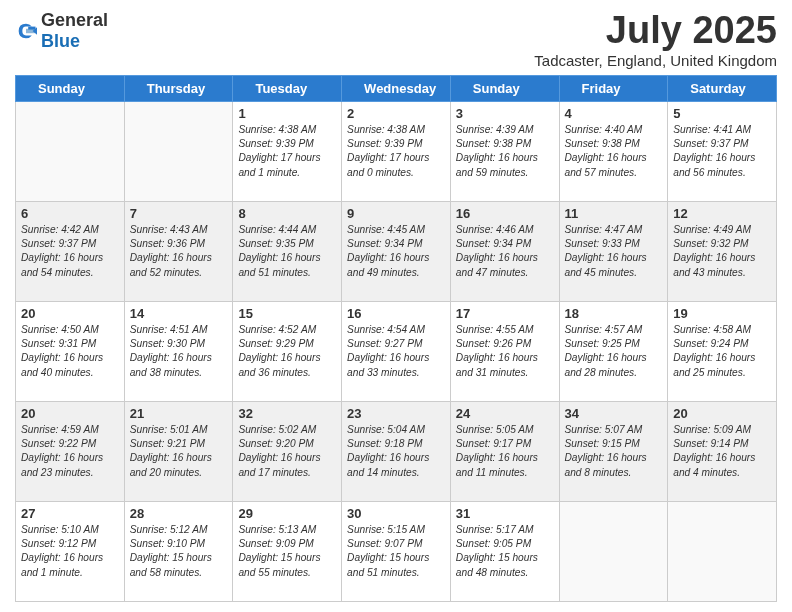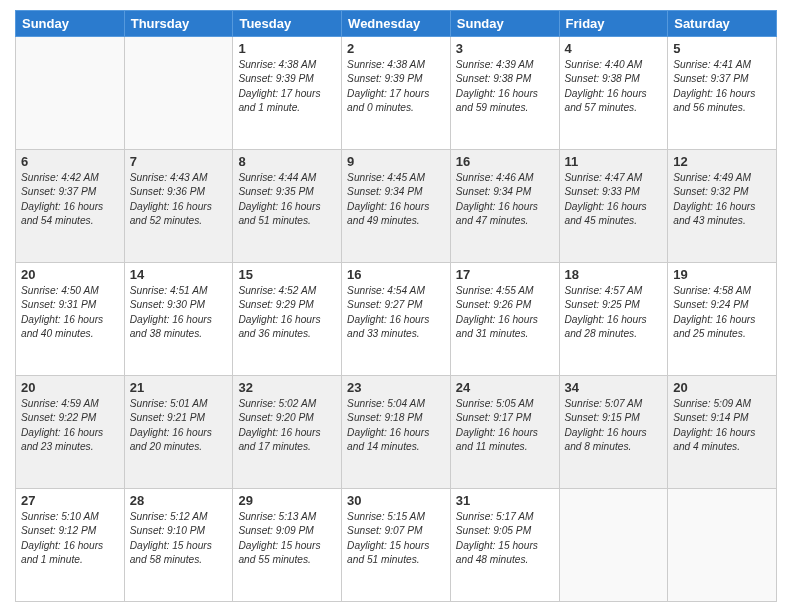--- a/index.html
+++ b/index.html
@@ -60,21 +60,21 @@
       flex: 1;
       border: 1px solid #ccc;
       border-collapse: collapse;
       width: 100%;
       table-layout: fixed;
     }
     .calendar th {
       background-color: #2b7bce;
       color: white;
       text-align: left;
-      padding: 5px 6px;
+      padding: 5px 22px;
       font-size: 13px;
       font-weight: bold;
       border: 1px solid #5599dd;
     }
     .calendar td {
       border: 1px solid #ccc;
       vertical-align: top;
       padding: 4px 5px;
       font-size: 10.5px;
       color: #333;
@@ -96,20 +96,38 @@
       font-style: italic;
     }
     .row-alt td {
       background-color: #f0f0f0;
     }
   </style>
 </head>
 <body>
 
 <div class="page">
+  <div class="header">
+    <div class="logo">
+      <svg class="logo-icon" viewBox="0 0 30 30" xmlns="http://www.w3.org/2000/svg">
+        <path d="M5 15 Q5 5 15 5 Q20 5 23 9 L15 9 Q10 9 10 15 Q10 21 15 21 L23 21 Q20 25 15 25 Q5 25 5 15Z" fill="#2b7bce"></path>
+        <path d="M22 9 L28 9 L28 13 L18 13 L18 9Z" fill="#2b7bce"></path>
+        <path d="M15 12 L28 12 L28 18 L15 18Z" fill="#1a6eb5" opacity="0.5"></path>
+        <polygon points="24,15 30,10 30,20" fill="#2b7bce"></polygon>
+      </svg>
+      <div>
+        <span class="logo-text-general">General</span><br>
+        <span class="logo-text-blue">Blue</span>
+      </div>
+    </div>
+    <div class="title-block">
+      <div class="main-title">July 2025</div>
+      <div class="subtitle">Tadcaster, England, United Kingdom</div>
+    </div>
+  </div>
 
   <table class="calendar">
     <thead>
       <tr>
         <th>Sunday</th>
         <th>Thursday</th>
         <th>Tuesday</th>
         <th>Wednesday</th>
         <th>Sunday</th>
         <th>Friday</th>

